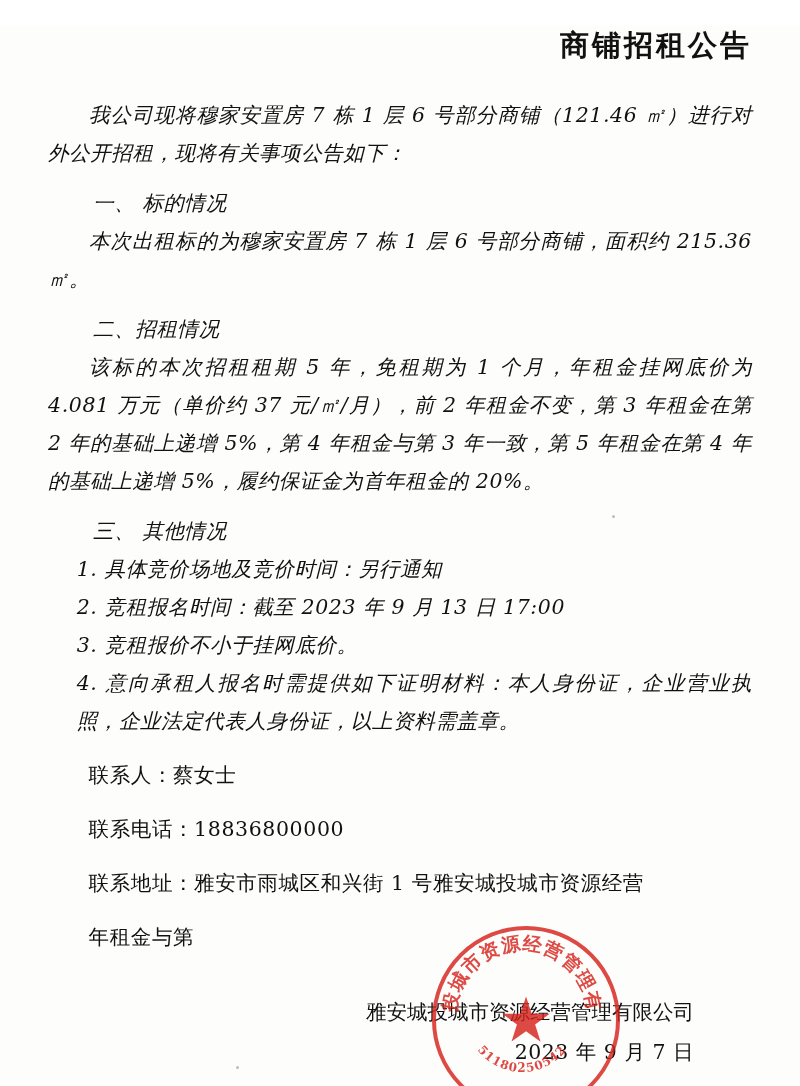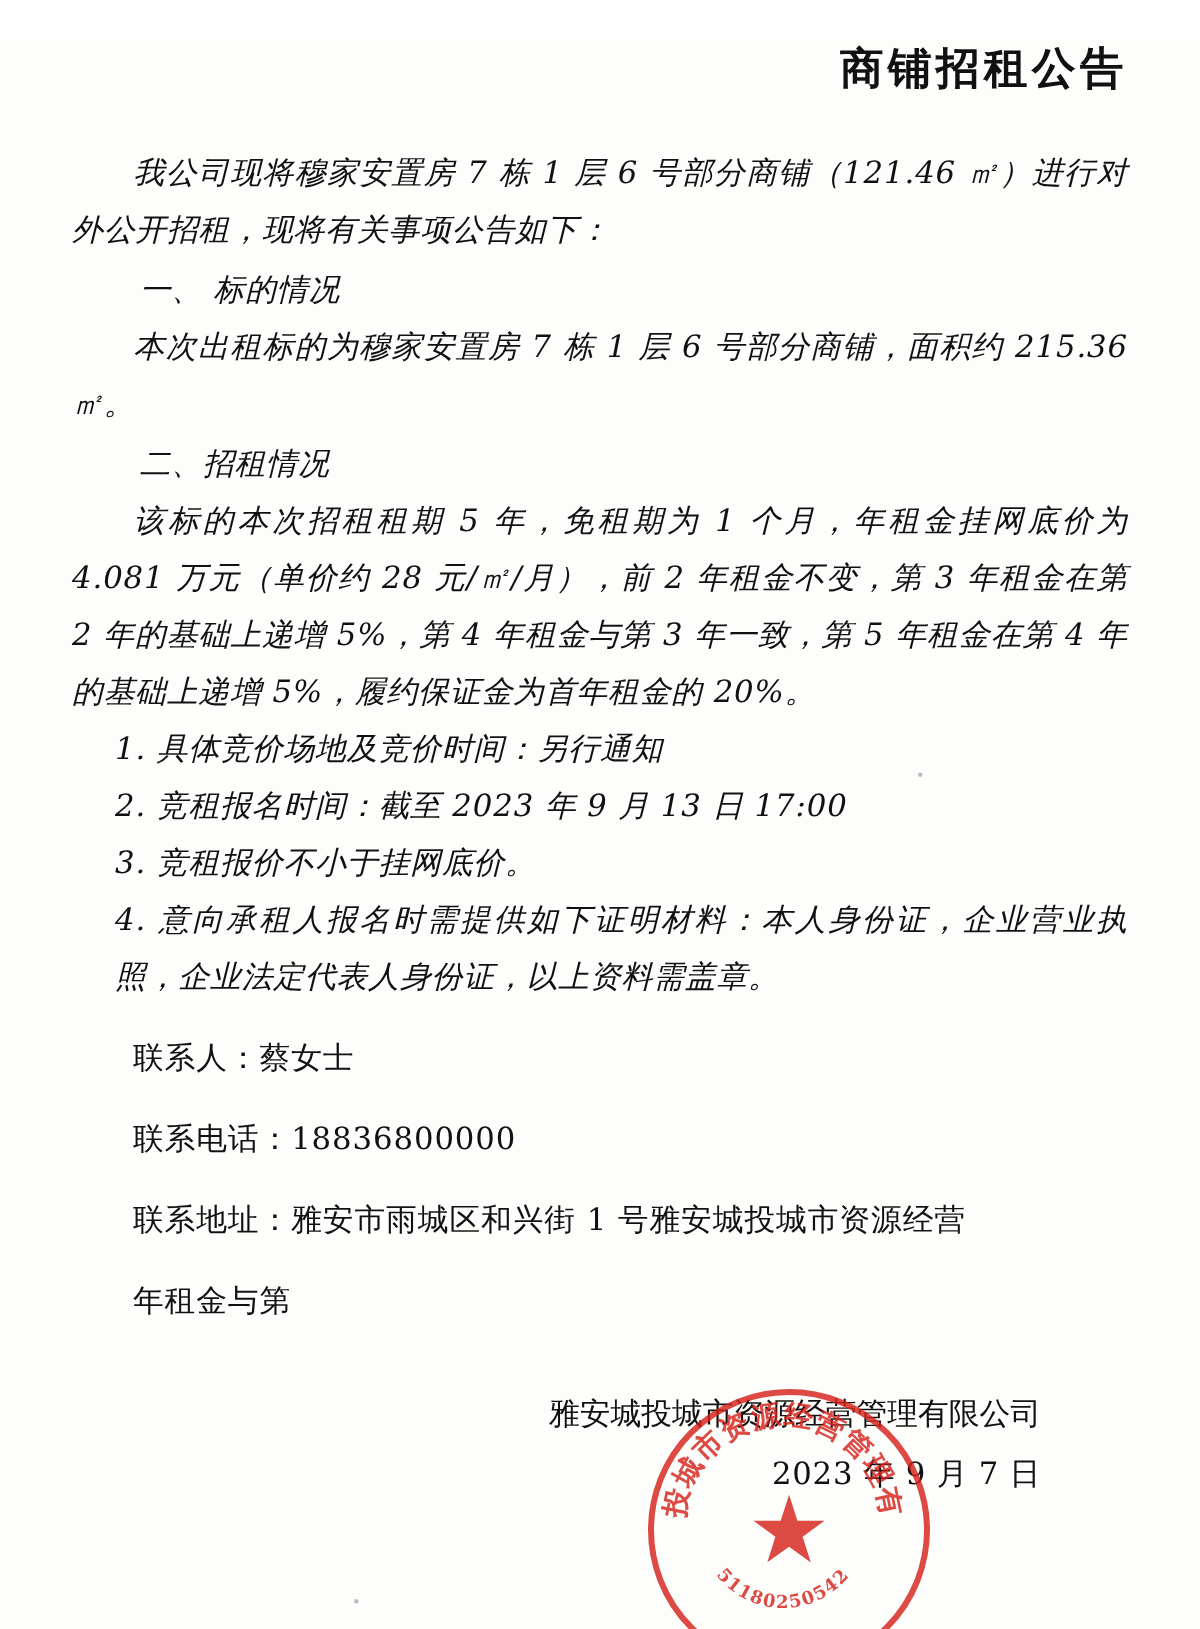--- a/index.html
+++ b/index.html
@@ -38,21 +38,21 @@
     letter-spacing: 0.6px;
     text-align: justify;
   }
   .para {
     margin: 0 0 0 0;
     text-indent: 2em;
     font-style: italic;
   }
   .para.section-head {
     text-indent: 2.2em;
-    margin-top: 2px;
+    margin-top: 12px;
   }
   .numlist {
     margin: 0;
     padding: 0;
     list-style: none;
     font-style: italic;
   }
   .numlist li {
     text-indent: 0;
     padding-left: 1.4em;
@@ -132,22 +132,23 @@
   <div class="doc-title">商铺招租公告</div>
 
   <div class="body-text">
 
     <p class="para">我公司现将穆家安置房 7 栋 1 层 6 号部分商铺（121.46 ㎡）进行对外公开招租，现将有关事项公告如下：</p>
 
     <p class="para section-head">一、 标的情况</p>
     <p class="para">本次出租标的为穆家安置房 7 栋 1 层 6 号部分商铺，面积约 215.36 ㎡。</p>
 
     <p class="para section-head">二、招租情况</p>
-    <p class="para">该标的本次招租租期 5 年，免租期为 1 个月，年租金挂网底价为 4.081 万元（单价约 28 元/㎡/月），前 2 年租金不变，第 3 年租金在第 2 年的基础上递增 5%，第 4 年租金与第 3 年一致，第 5 年租金在第 4 年的基础上递增 5%，履约保证金为首年租金的 20%。</p>
+    <p class="para">该标的本次招租租期 5 年，免租期为 1 个月，年租金挂网底价为 4.081 万元（单价约 37 元/㎡/月），前 2 年租金不变，第 3 年租金在第 2 年的基础上递增 5%，第 4 年租金与第 3 年一致，第 5 年租金在第 4 年的基础上递增 5%，履约保证金为首年租金的 20%。</p>
 
+    <p class="para section-head">三、 其他情况</p>
     <ul class="numlist">
       <li>1. 具体竞价场地及竞价时间：另行通知</li>
       <li>2. 竞租报名时间：截至 2023 年 9 月 13 日 17:00</li>
       <li>3. 竞租报价不小于挂网底价。</li>
       <li>4. 意向承租人报名时需提供如下证明材料：本人身份证，企业营业执照，企业法定代表人身份证，以上资料需盖章。</li>
     </ul>
 
     <p class="contact-line">联系人：蔡女士</p>
     <p class="contact-line">联系电话：18836800000</p>
     <p class="contact-line">联系地址：雅安市雨城区和兴街 1 号雅安城投城市资源经营</p>

